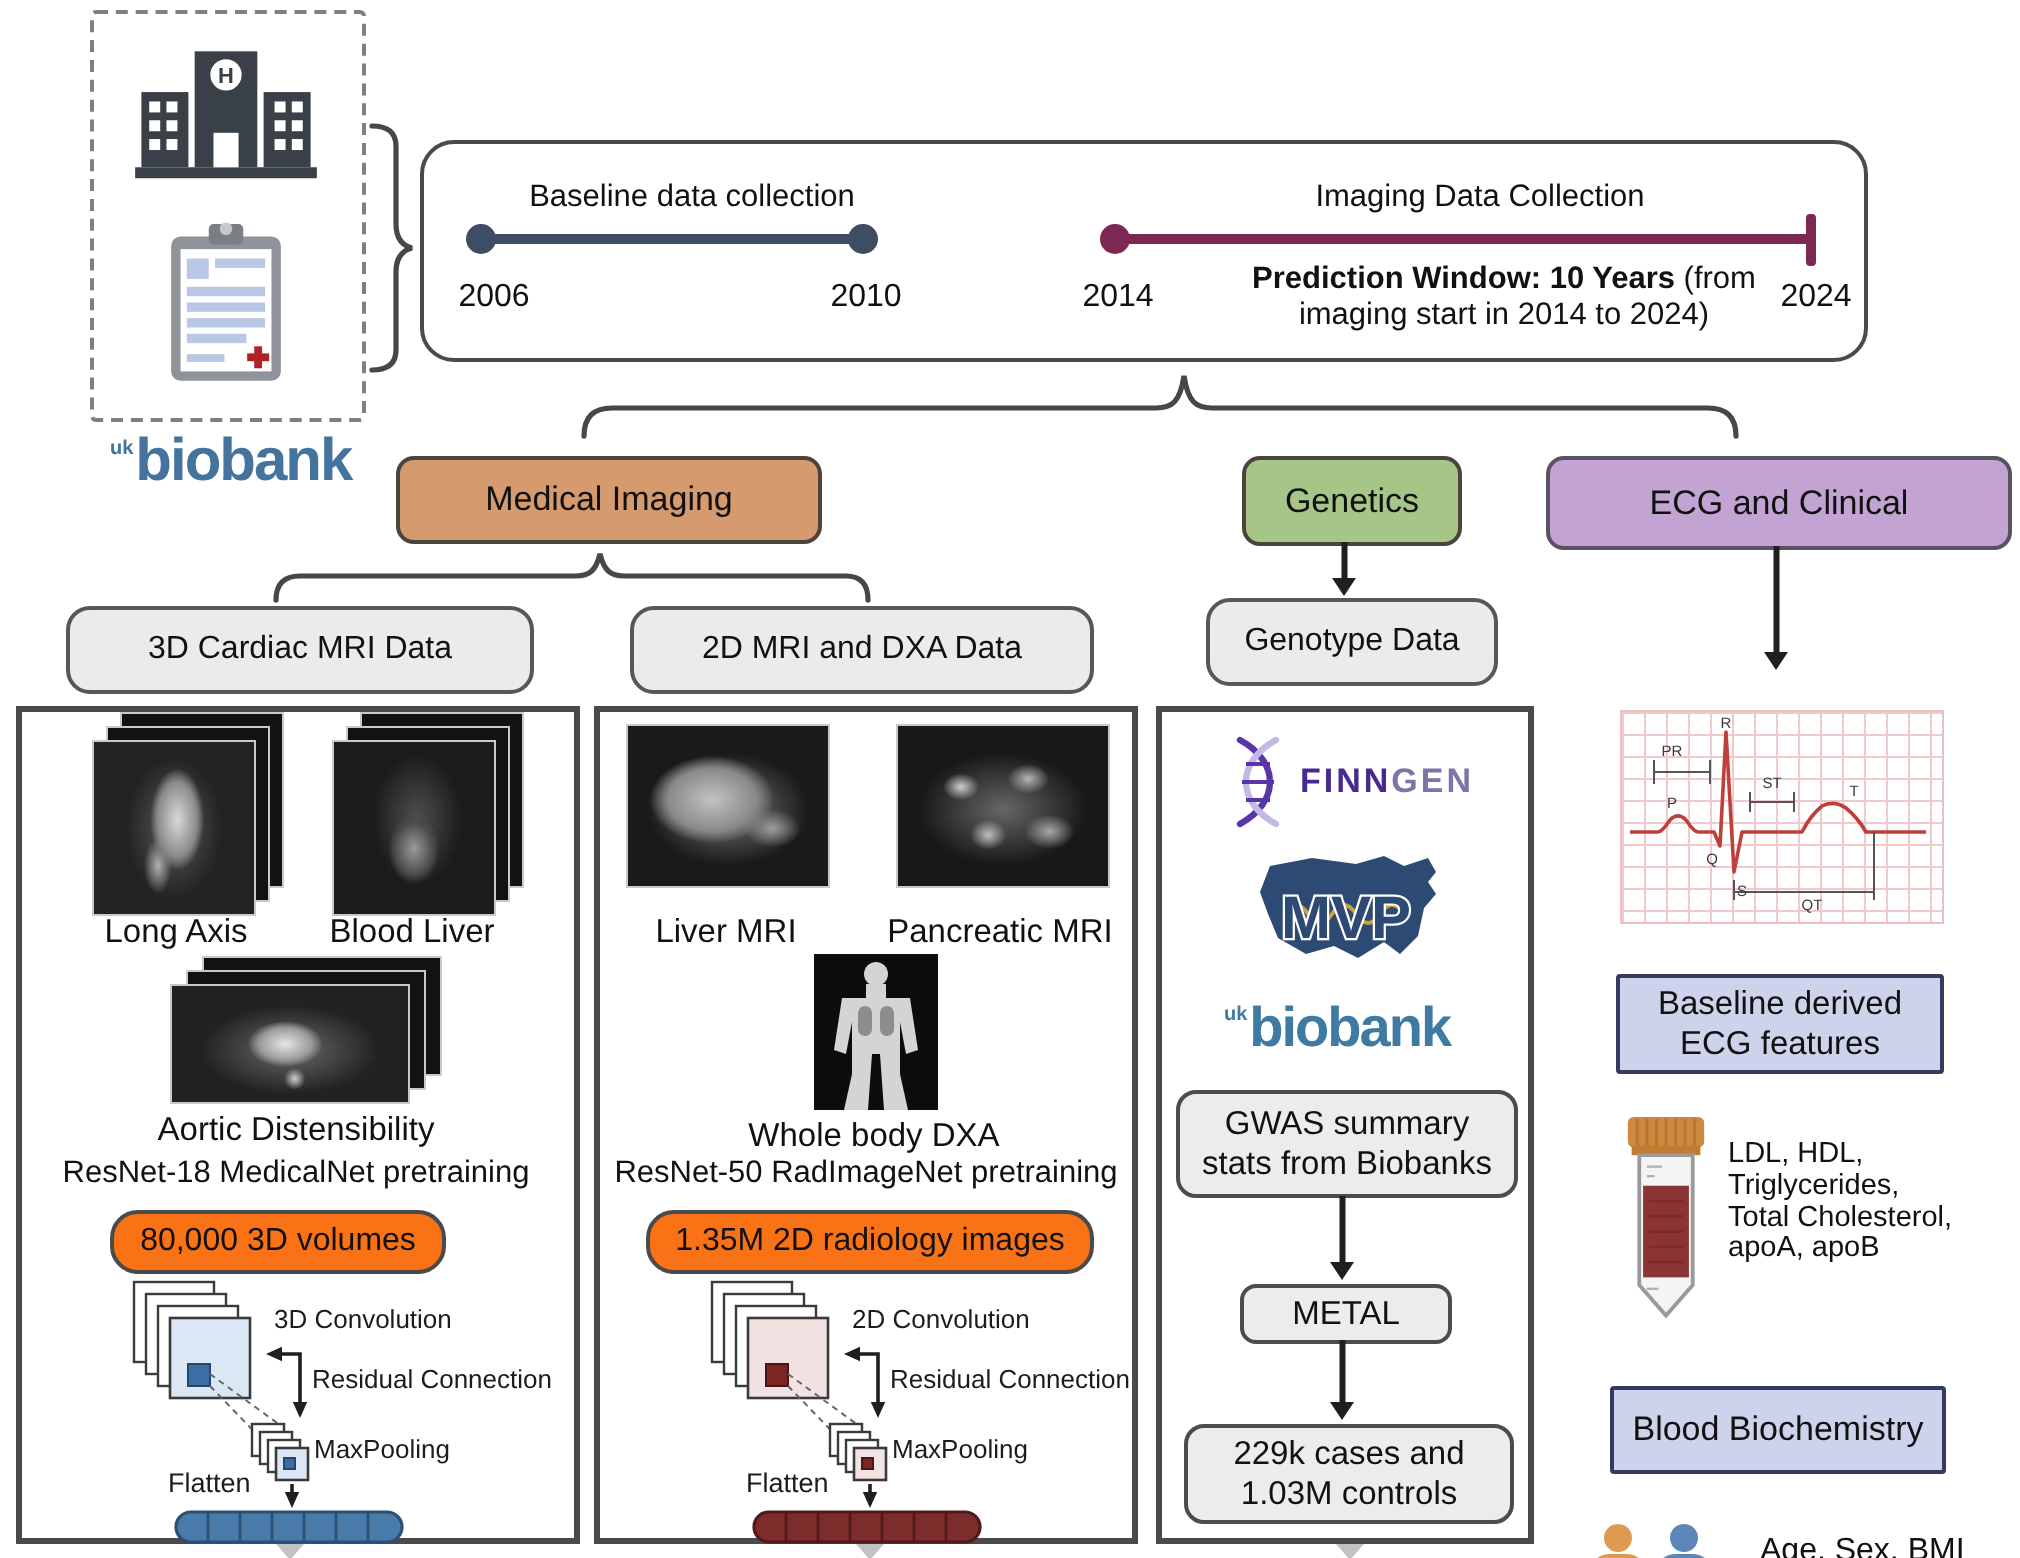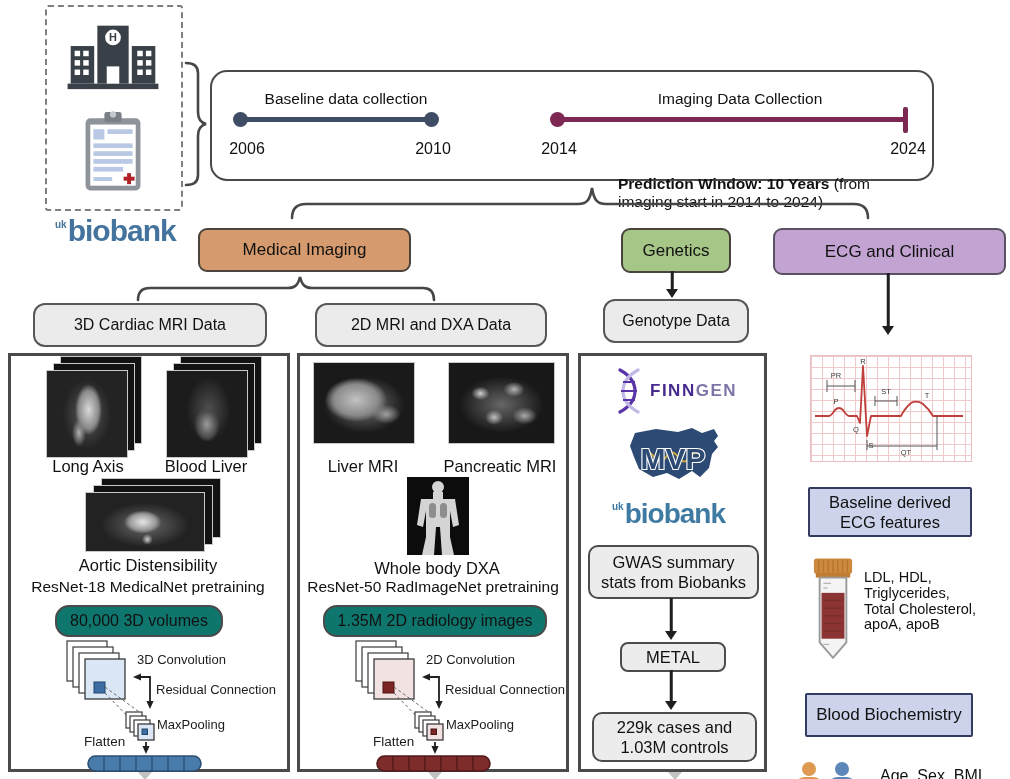--- a/index.html
+++ b/index.html
@@ -6,21 +6,21 @@
   #canvas{position:relative;width:1010px;height:779px;background:#fff;overflow:hidden;
           font-family:"Liberation Sans",sans-serif;color:#111;}
   .a{position:absolute;}
   .ctr{display:flex;align-items:center;justify-content:center;text-align:center;}
   .col{display:flex;flex-direction:column;align-items:center;justify-content:center;text-align:center;}
 
   
   .cat{border:2px solid #4a443c;border-radius:9px;font-size:17px;}
   .graybox{background:#ebebeb;border:2px solid #575757;border-radius:12px;font-size:16px;}
   .gbox2{background:#ececec;border:2.5px solid #4c4c4c;border-radius:10px;font-size:16.5px;line-height:20px;}
-  .pill{background:#0f766e;border:2.5px solid #4a4a4a;border-radius:14px;font-size:16px;}
+  .pill{background:#f97316;border:2.5px solid #4a4a4a;border-radius:14px;font-size:16px;}
   .panel{background:#fff;border:3px solid #4a4a4a;box-sizing:border-box;}
   .infobox{background:#ccd3ea;border:2.5px solid #333b5e;border-radius:2px;font-size:16.5px;line-height:20px;}
 
   
   .tl-line{height:5px;border-radius:3px;}
   .dot{width:15px;height:15px;border-radius:50%;}
   .yr{font-size:16px;width:52px;text-align:center;}
   .tl-lab{font-size:15.5px;text-align:center;}
 
   
@@ -134,21 +134,21 @@
   <div class="a yr" style="left:221px;top:140px;">2006</div>
   <div class="a yr" style="left:407px;top:140px;">2010</div>
 
   <div class="a tl-lab" style="left:630px;top:90px;width:220px;">Imaging Data Collection</div>
   <div class="a tl-line" style="left:557px;top:117px;width:350px;background:#7d2853;"></div>
   <div class="a dot" style="left:550px;top:112px;background:#7d2853;"></div>
   <div class="a" style="left:903px;top:107px;width:5px;height:26px;background:#7d2853;border-radius:2px;"></div>
   <div class="a yr" style="left:533px;top:140px;">2014</div>
   <div class="a yr" style="left:882px;top:140px;">2024</div>
 
-  <div class="a" style="left:618px;top:131px;width:300px;text-align:left;font-size:15.5px;line-height:18px;margin-top:44px;">
+  <div class="a" style="left:602px;top:131px;width:300px;text-align:center;font-size:15.5px;line-height:18px;">
     <div><span style="font-weight:bold;">Prediction Window: 10 Years</span><span> (from</span></div>
     <div>imaging start in 2014 to 2024)</div>
   </div>
 
   <svg class="a" style="left:288px;top:182px;" width="584" height="40" viewBox="0 0 584 40">
     <path class="brace" d="M 4,36 Q 4,22 18,22 L 290,22 C 298,22 302,19 304,6 C 306,19 310,22 318,22 L 566,22 Q 580,22 580,36"></path>
   </svg>
 
   <div class="a ctr cat" style="left:621px;top:228px;width:106px;height:41px;background:#a6c687;">Genetics</div>
   <div class="a ctr cat" style="left:198px;top:228px;width:209px;height:40px;background:#d59a6d;">Medical Imaging</div>

